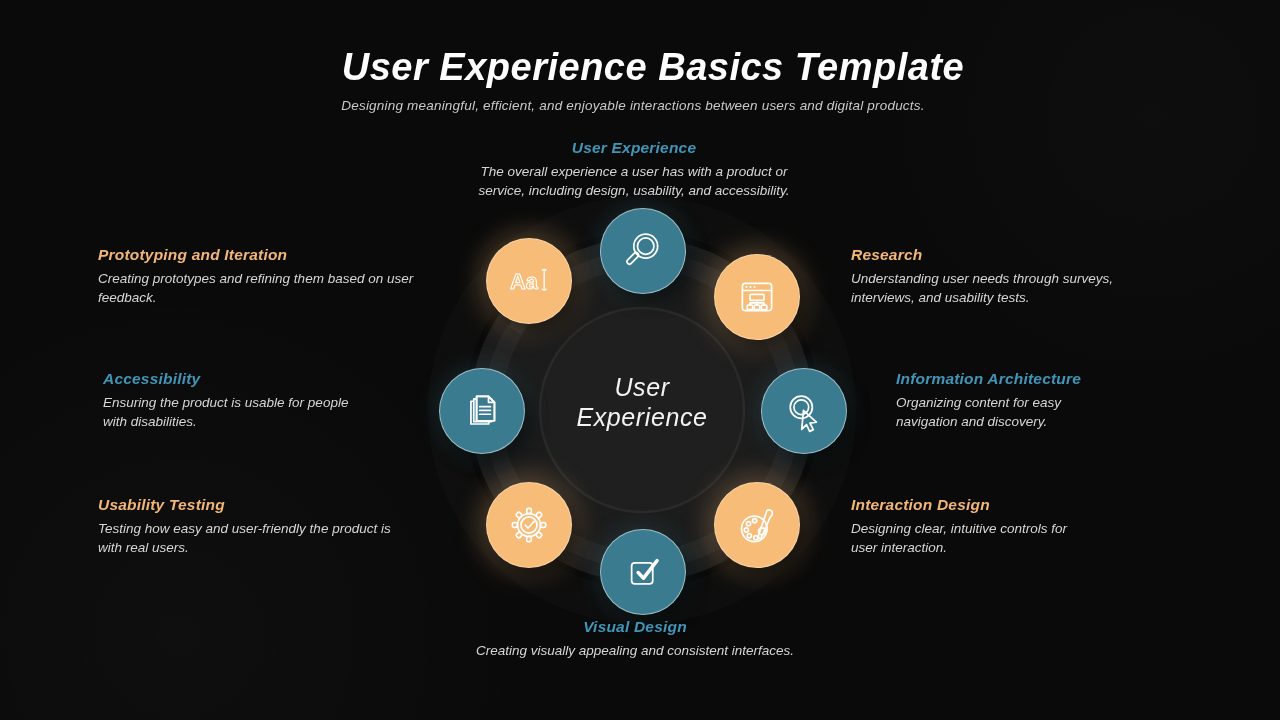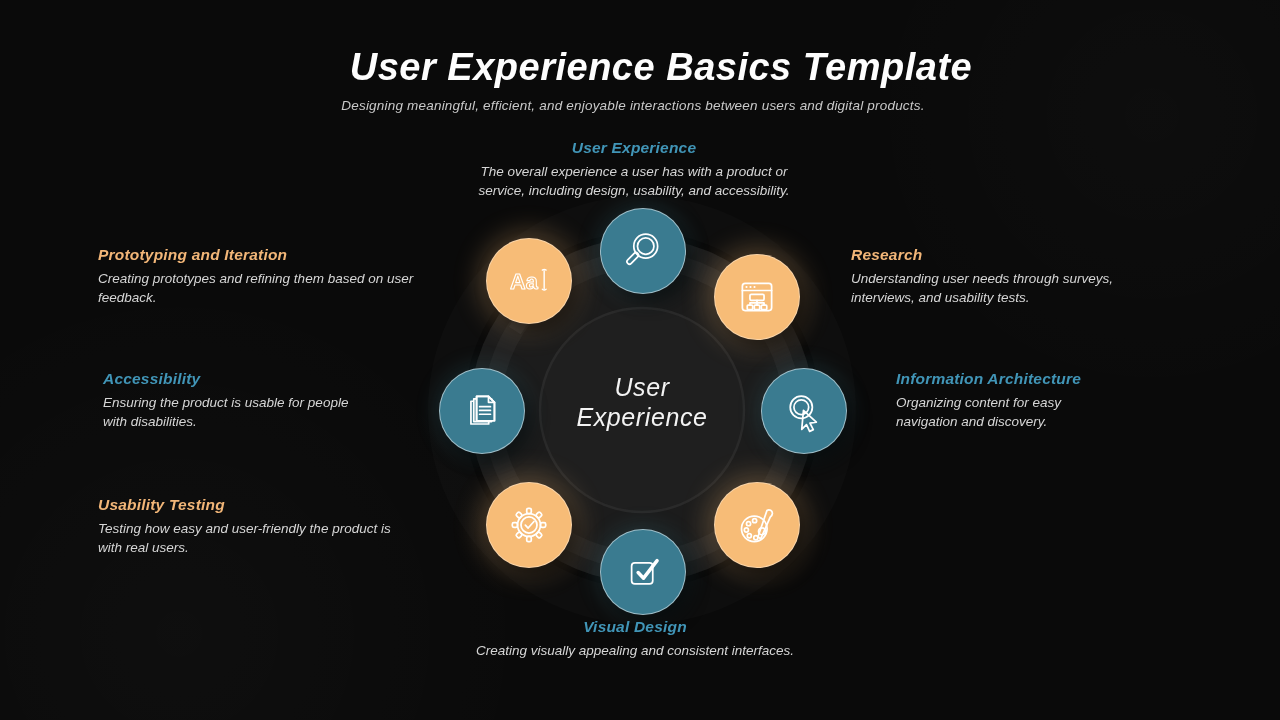--- a/index.html
+++ b/index.html
@@ -6,21 +6,21 @@
   .slide{
     position:relative;width:1280px;height:720px;margin:0 auto;overflow:hidden;
     font-family:"Liberation Sans",sans-serif;
     background:
       radial-gradient(circle 520px at 14% 88%, rgba(255,255,255,0.018), transparent 70%),
       radial-gradient(circle 430px at 90% 16%, rgba(255,255,255,0.014), transparent 70%),
       #0a0a0a;
   }
   
   .title{
-    position:absolute;left:16px;top:46px;width:1234px;text-align:center;
+    position:absolute;left:8px;top:46px;width:1234px;text-align:center;
     font-style:italic;font-weight:700;font-size:38px;letter-spacing:.5px;color:#fdfdfd;padding-left:28px;
   }
   .subtitle{
     position:absolute;left:0;top:98px;width:1234px;text-align:center;
     font-style:italic;font-size:13.5px;color:#c9c9c9;letter-spacing:.2px;padding-left:16px;
   }
   
   .tb{position:absolute;}
   .tb h3{margin:0 0 5px 0;font-style:italic;font-weight:700;font-size:15.5px;letter-spacing:.2px;}
   .tb p{margin:0;font-style:italic;font-size:13.5px;line-height:19px;color:#d6d6d6;}
@@ -182,20 +182,24 @@
   <div class="tb tb-research al-l">
     <h3 class="h-orange">Research</h3>
     <p>Understanding user needs through surveys, interviews, and usability tests.</p>
   </div>
 
   <div class="tb tb-infoarch al-l">
     <h3 class="h-teal">Information Architecture</h3>
     <p>Organizing content for easy navigation and discovery.</p>
   </div>
 
+  <div class="tb tb-interact al-l">
+    <h3 class="h-orange">Interaction Design</h3>
+    <p>Designing clear, intuitive controls for user interaction.</p>
+  </div>
 
   <div class="tb tb-usab al-r">
     <h3 class="h-orange">Usability Testing</h3>
     <p>Testing how easy and user-friendly the product is with real users.</p>
   </div>
 
   <div class="tb tb-visual al-c">
     <h3 class="h-teal">Visual Design</h3>
     <p>Creating visually appealing and consistent interfaces.</p>
   </div>

